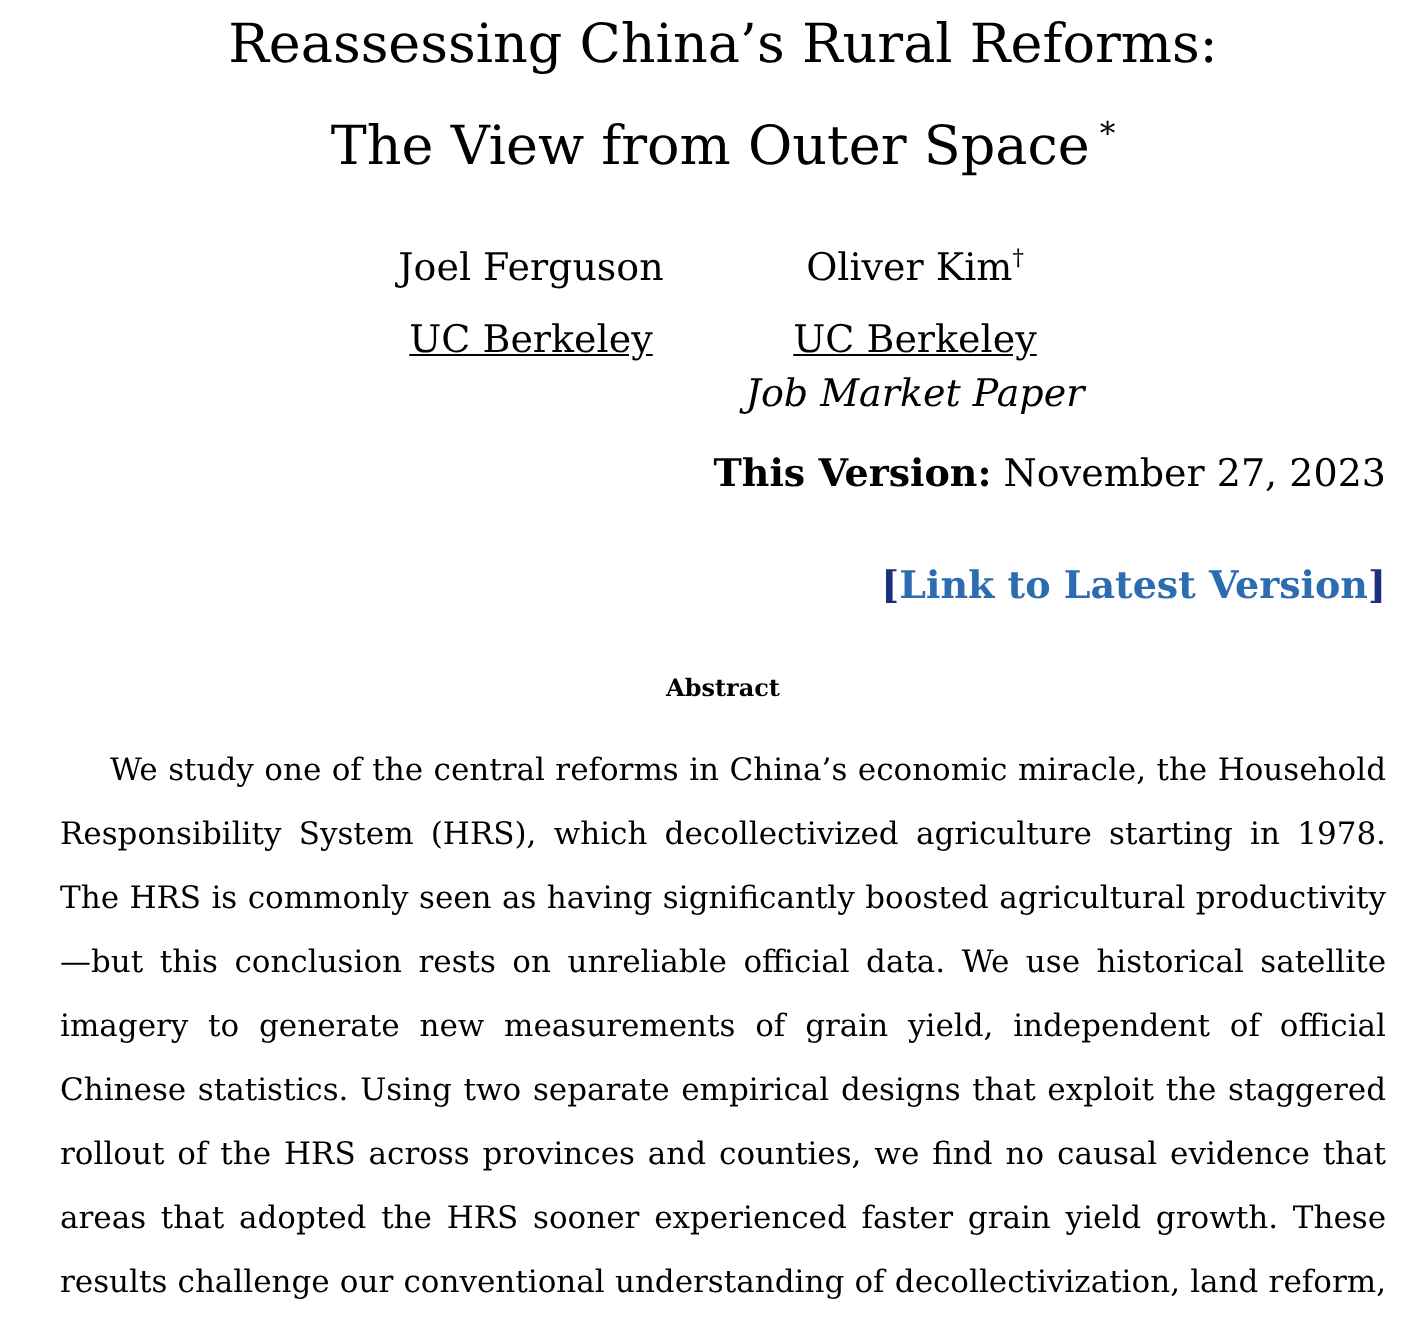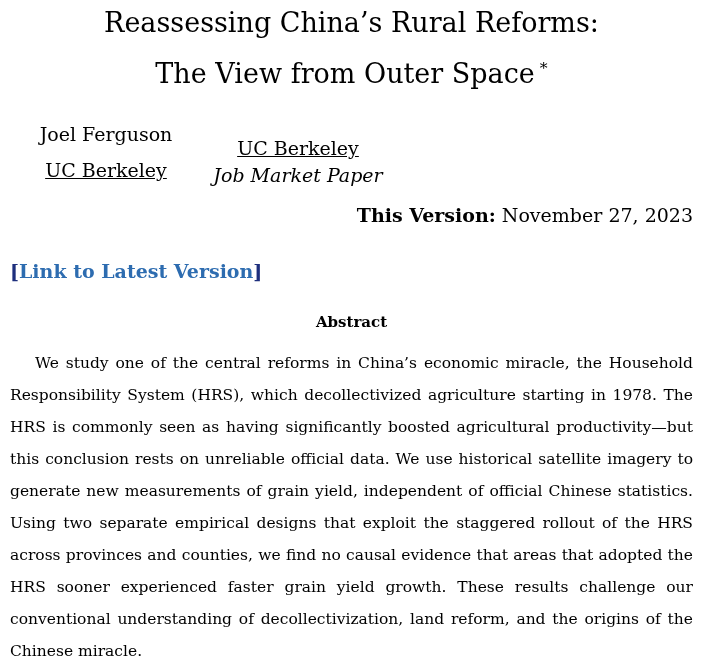--- a/index.html
+++ b/index.html
@@ -15,21 +15,21 @@
   body {
     width: 707px;
     height: 664px;
     overflow: hidden;
     font-family: "DejaVu Serif", serif;
     color: #000000;
   }
   .page {
     width: 707px;
     height: 664px;
-    padding: 2px 14px 0 10px;
+    padding: 2px 14px 0 30px;
   }
   .paper-title {
     margin: 0;
     font-weight: 400;
     text-align: center;
   }
   .title-line {
     display: block;
     font-size: 27px;
     line-height: 38px;
@@ -37,20 +37,21 @@
   .title-line-1 { margin-top: 2px; }
   .title-line-2 { margin-top: 13px; }
   .title-mark {
     font-size: 58%;
     vertical-align: super;
     line-height: 0;
     margin-left: 5px;
   }
   .authors {
     display: flex;
+    justify-content: center;
     margin-top: 30px;
   }
   .author {
     width: 192px;
     text-align: center;
     font-size: 19px;
   }
   .author-name { line-height: 22px; }
   .author-mark {
     font-size: 60%;
@@ -68,36 +69,36 @@
     font-style: italic;
   }
   .version-line {
     text-align: right;
     font-size: 19px;
     line-height: 26px;
     margin-top: 16px;
   }
   .version-label { font-weight: bold; }
   .link-line {
-    text-align: left;
+    text-align: right;
     font-size: 19px;
     line-height: 26px;
     font-weight: bold;
     margin-top: 30px;
   }
   .link-line a {
     color: var(--link-color);
     text-decoration: none;
     cursor: pointer;
   }
   .bracket { color: var(--bracket-color); }
   .abstract-heading {
     text-align: center;
     font-weight: bold;
-    font-size: 15px;
+    font-size: 12px;
     line-height: 22px;
     margin-top: 27px;
   }
   .abstract-text {
     margin: 14px 0 0 0;
     font-size: 15.5px;
     line-height: 32px;
     text-align: justify;
     text-indent: 25px;
   }
@@ -111,20 +112,21 @@
     <span class="title-line title-line-1">Reassessing China’s Rural Reforms:</span>
     <span class="title-line title-line-2"><span>The View from Outer Space</span><sup class="title-mark">*</sup></span>
   </h1>
 
   <div class="authors">
     <div class="author">
       <div class="author-name">Joel Ferguson</div>
       <div class="author-affiliation">UC Berkeley</div>
     </div>
     <div class="author">
+      <div class="author-name"><span>Oliver Kim</span><sup class="author-mark">†</sup></div>
       <div class="author-affiliation">UC Berkeley</div>
       <div class="author-note">Job Market Paper</div>
     </div>
   </div>
 
   <div class="version-line">
     <span class="version-label">This Version:</span>
     <span>November 27, 2023</span>
   </div>
 

